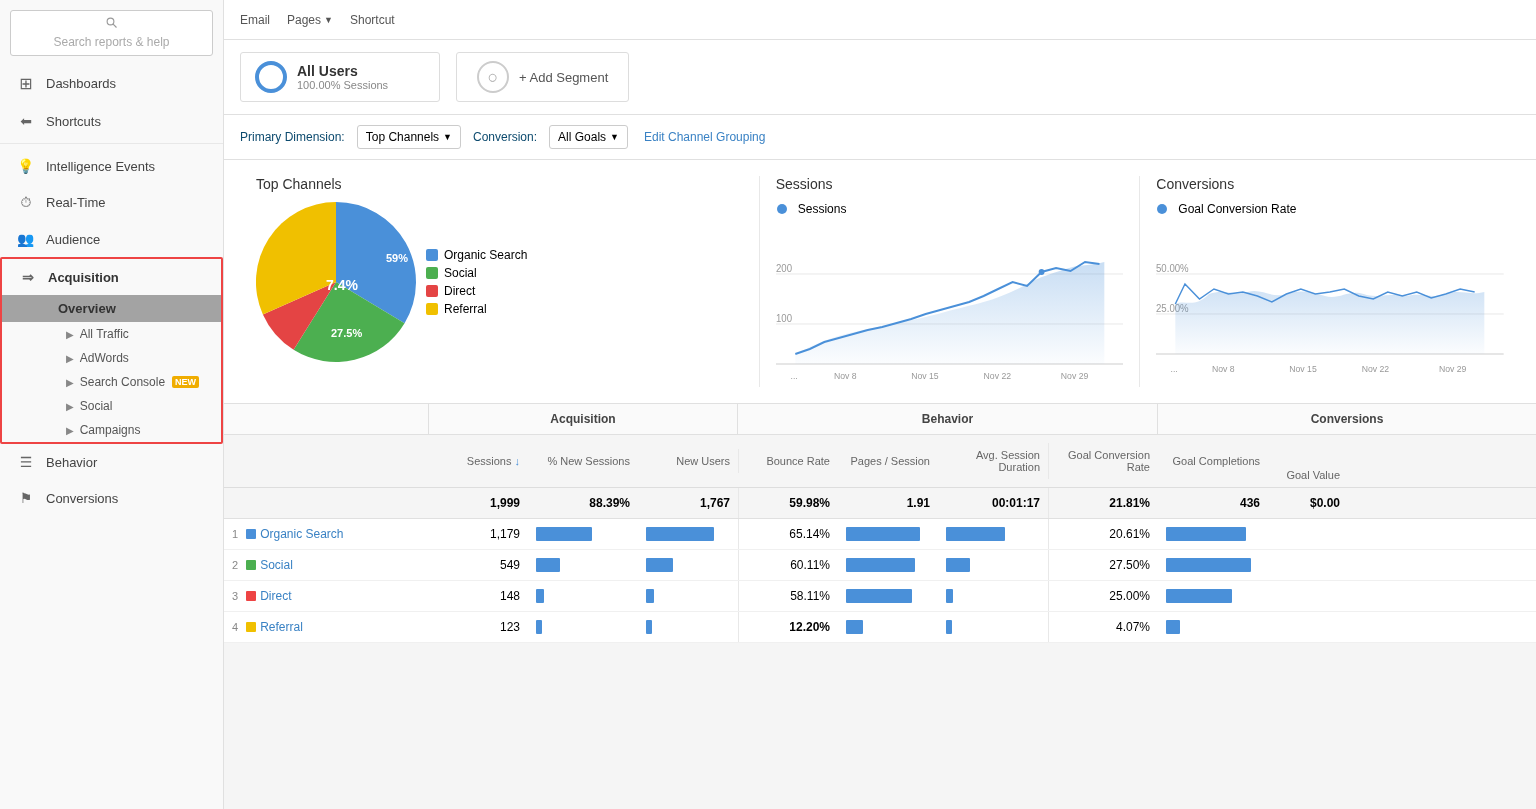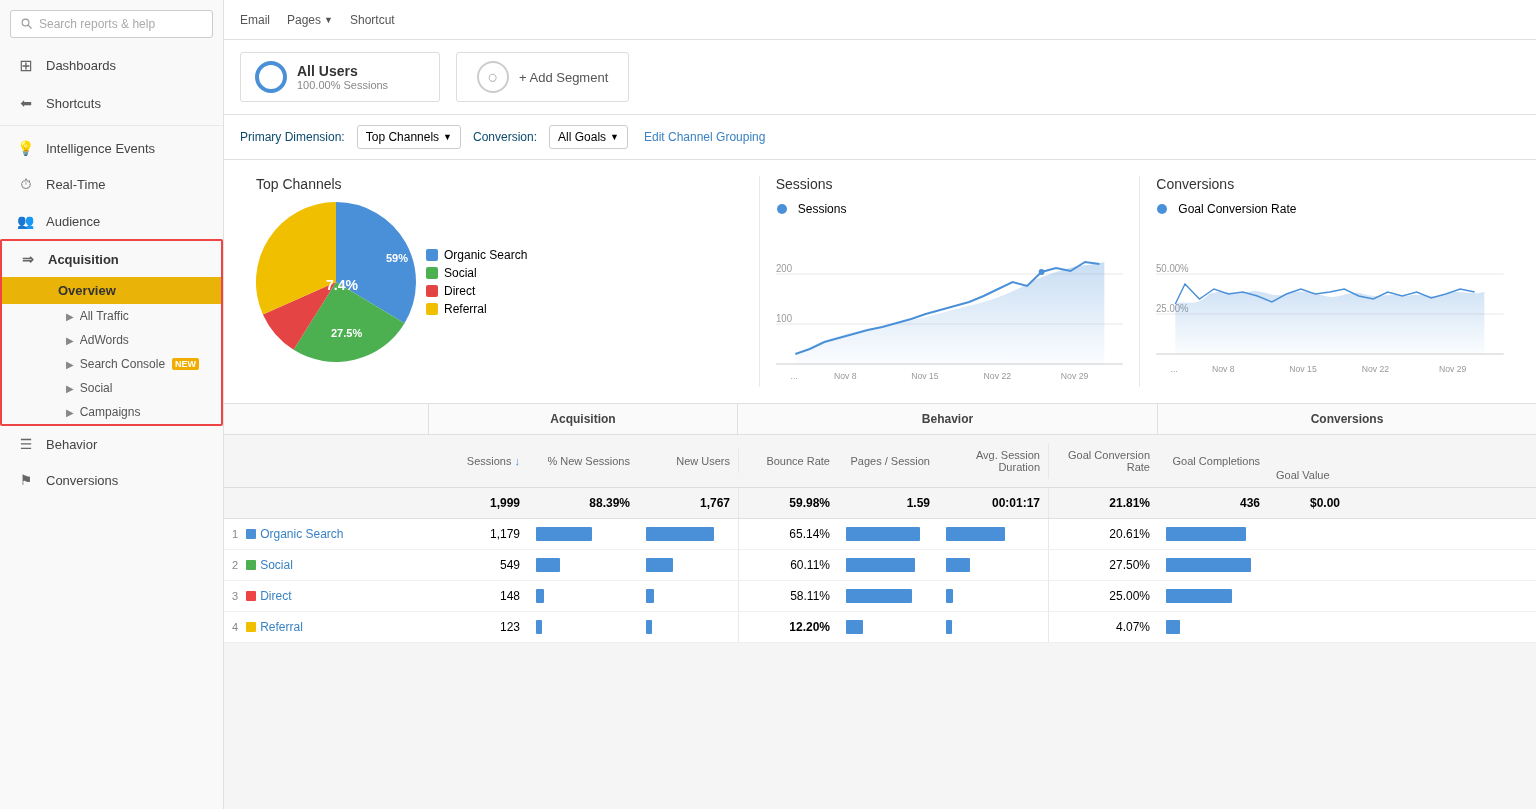--- a/index.html
+++ b/index.html
@@ -19,35 +19,36 @@
       margin: 10px 10px 8px 10px;
       border: 1px solid #ccc;
       border-radius: 3px;
       padding: 6px 10px;
       font-size: 12px;
       color: #999;
       background: white;
       display: flex;
       align-items: center;
       gap: 6px;
+      flex-direction: column;
     }
     .search-icon-svg { width: 12px; height: 12px; fill: #999; }
     .sidebar-item {
       display: flex;
       align-items: center;
       padding: 10px 16px;
       cursor: pointer;
       color: #444;
       font-size: 13px;
       gap: 10px;
     }
     .sidebar-item.active { color: #333; font-weight: bold; }
     .sidebar-item .icon { width: 20px; text-align: center; color: #666; font-size: 16px; }
     .sidebar-divider { border: none; border-top: 1px solid #e8e8e8; margin: 4px 0; }
-    .nav-overview { padding: 6px 16px 6px 56px; font-size: 13px; font-weight: bold; color: #333; cursor: pointer; background: #eab308; }
+    .nav-overview { padding: 6px 16px 6px 56px; font-size: 13px; font-weight: bold; color: #333; cursor: pointer; background: #a3a3a3; }
     .nav-sub-child { padding: 5px 16px 5px 64px; font-size: 12px; color: #555; cursor: pointer; display: flex; align-items: center; gap: 4px; }
     .badge-new { background: #f0ad00; color: white; font-size: 9px; border-radius: 2px; padding: 1px 3px; margin-left: 3px; font-weight: bold; }
     .acquisition-box { border: 2px solid #e44; border-radius: 2px; }
 
     
     #topbar {
       height: 40px;
       background: white;
       border-bottom: 1px solid #e0e0e0;
       display: flex;
@@ -420,30 +421,30 @@
         <span>Sessions</span>
         <span style="color:#4a90d9;">↓</span>
       </div>
       <div style="width:110px;padding:6px 8px;text-align:right;cursor:pointer;">% New Sessions</div>
       <div style="width:100px;padding:6px 8px;text-align:right;cursor:pointer;">New Users</div>
       <div style="width:100px;padding:6px 8px;text-align:right;border-left:1px solid #e8e8e8;cursor:pointer;">Bounce Rate</div>
       <div style="width:100px;padding:6px 8px;text-align:right;cursor:pointer;">Pages / Session</div>
       <div style="width:110px;padding:6px 8px;text-align:right;cursor:pointer;">Avg. Session Duration</div>
       <div style="width:110px;padding:6px 8px;text-align:right;border-left:1px solid #e8e8e8;cursor:pointer;">Goal Conversion Rate</div>
       <div style="width:110px;padding:6px 8px;text-align:right;cursor:pointer;">Goal Completions</div>
-      <div style="width:80px;padding:6px 8px;cursor:pointer;margin-top:28px;">Goal Value</div>
+      <div style="width:80px;padding:6px 8px;text-align:right;cursor:pointer;margin-top:28px;">Goal Value</div>
     </div>
 
     <div style="display:flex;background:#f5f5f5;border-bottom:1px solid #e0e0e0;font-size:12px;font-weight:bold;align-items:center;">
       <div style="width:204px;min-width:204px;padding:8px 8px;"></div>
       <div style="width:100px;padding:8px;text-align:right;">1,999</div>
       <div style="width:110px;padding:8px;text-align:right;">88.39%</div>
       <div style="width:100px;padding:8px;text-align:right;">1,767</div>
       <div style="width:100px;padding:8px;text-align:right;border-left:1px solid #e8e8e8;">59.98%</div>
-      <div style="width:100px;padding:8px;text-align:right;">1.59</div>
+      <div style="width:100px;padding:8px;text-align:right;">1.91</div>
       <div style="width:110px;padding:8px;text-align:right;">00:01:17</div>
       <div style="width:110px;padding:8px;text-align:right;border-left:1px solid #e8e8e8;">21.81%</div>
       <div style="width:110px;padding:8px;text-align:right;">436</div>
       <div style="width:80px;padding:8px;text-align:right;">$0.00</div>
     </div>
 
     <div id="table-rows-container">
         <div style="display: flex; border-bottom: 1px solid rgb(240, 240, 240); align-items: center; font-size: 12px;">
     <div style="width:204px;min-width:204px;padding:8px 8px;display:flex;align-items:center;gap:4px;">
       <span style="color:#888;font-size:11px;margin-right:4px;">1</span>

